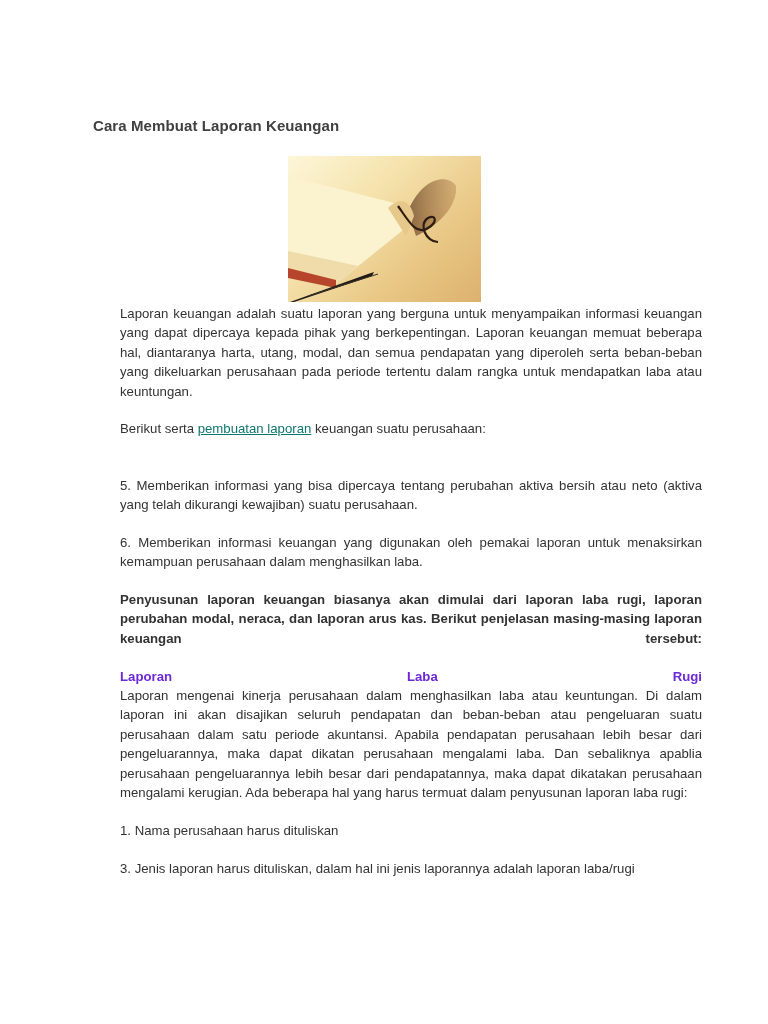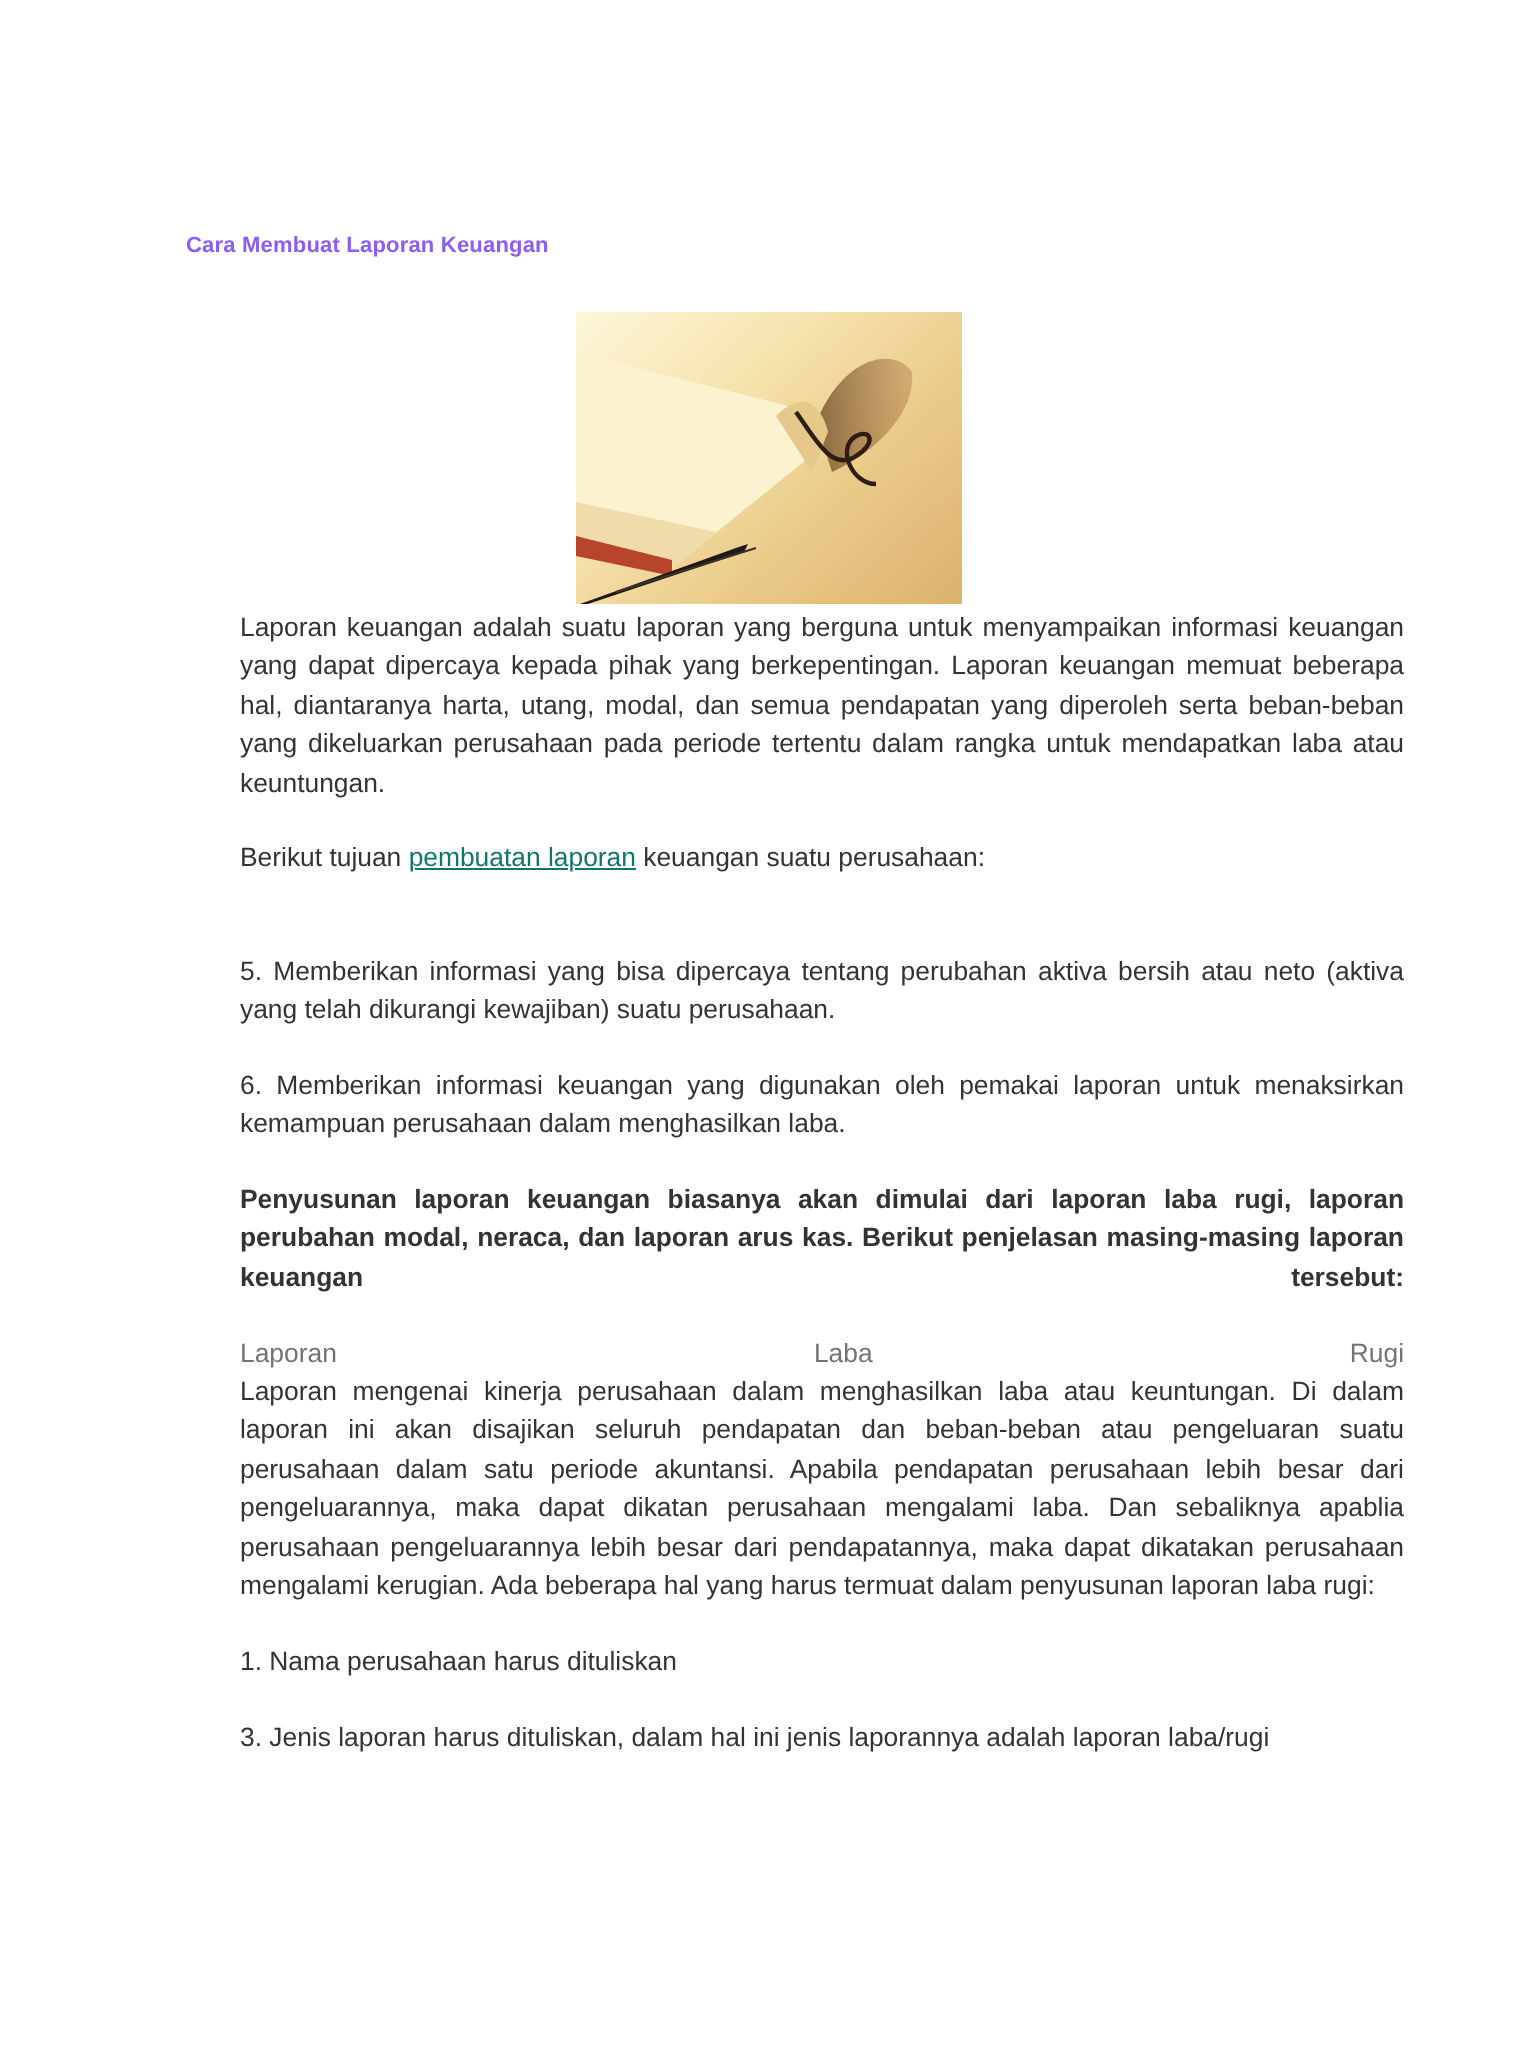--- a/index.html
+++ b/index.html
@@ -18,23 +18,23 @@
     .page {
       position: absolute;
       left: 93px;
       top: 0;
       width: 582px;
     }
     .title {
       position: absolute;
       top: 117px;
       left: 0;
-      font-size: 11px;
+      font-size: 15px;
       font-weight: bold;
-      color: #8b5cf6;
+      color: #404040;
       letter-spacing: 0.1px;
       white-space: nowrap;
     }
     .figure {
       position: absolute;
       left: 195px;
       top: 156px;
       width: 193px;
       height: 146px;
       overflow: hidden;
@@ -59,22 +59,22 @@
     .justify-last {
       text-align-last: justify;
       font-weight: bold;
     }
     .link {
       text-decoration: underline;
       color: #0f766e;
       cursor: pointer;
     }
     .heading-line {
-      font-weight: normal;
-      color: #737373;
+      font-weight: bold;
+      color: #6d28d9;
       text-align: justify;
       text-align-last: justify;
     }
   </style>
 </head>
 <body>
 
 <div class="page">
 
   <div class="title">Cara Membuat Laporan Keuangan</div>
@@ -105,21 +105,21 @@
       <path d="M110 50 C120 64 128 80 140 72 C150 66 148 58 140 62 C130 68 138 86 150 86" fill="none" stroke="#2e1d12" stroke-width="2.2"></path>
 
       <path d="M2 146 L80 118 L86 116 L84 120 L6 146 Z" fill="#1f1a16"></path>
       <path d="M20 140 L90 118" stroke="#3b3129" stroke-width="1"></path>
     </svg>
   </div>
 
   <div class="body-text" style="top:304px;margin-left:27px;">
     <p>Laporan keuangan adalah suatu laporan yang berguna untuk menyampaikan informasi keuangan yang dapat dipercaya kepada pihak yang berkepentingan. Laporan keuangan memuat beberapa hal, diantaranya harta, utang, modal, dan semua pendapatan yang diperoleh serta beban-beban yang dikeluarkan perusahaan pada periode tertentu dalam rangka untuk mendapatkan laba atau keuntungan.</p>
     <div class="gap"></div>
-    <p><span>Berikut tujuan </span><a class="link">pembuatan laporan</a><span> keuangan suatu perusahaan:</span></p>
+    <p><span>Berikut serta </span><a class="link">pembuatan laporan</a><span> keuangan suatu perusahaan:</span></p>
     <div class="gap"></div>
     <div class="gap"></div>
     <p>5. Memberikan informasi yang bisa dipercaya tentang perubahan aktiva bersih atau neto (aktiva yang telah dikurangi kewajiban) suatu perusahaan.</p>
     <div class="gap"></div>
     <p>6. Memberikan informasi keuangan yang digunakan oleh pemakai laporan untuk menaksirkan kemampuan perusahaan dalam menghasilkan laba.</p>
     <div class="gap"></div>
     <p class="justify-last">Penyusunan laporan keuangan biasanya akan dimulai dari laporan laba rugi, laporan perubahan modal, neraca, dan laporan arus kas. Berikut penjelasan masing-masing laporan keuangan tersebut:</p>
     <div class="gap"></div>
     <p class="heading-line">Laporan Laba Rugi</p>
     <p>Laporan mengenai kinerja perusahaan dalam menghasilkan laba atau keuntungan. Di dalam laporan ini akan disajikan seluruh pendapatan dan beban-beban atau pengeluaran suatu perusahaan dalam satu periode akuntansi. Apabila pendapatan perusahaan lebih besar dari pengeluarannya, maka dapat dikatan perusahaan mengalami laba. Dan sebaliknya apablia perusahaan pengeluarannya lebih besar dari pendapatannya, maka dapat dikatakan perusahaan mengalami kerugian. Ada beberapa hal yang harus termuat dalam penyusunan laporan laba rugi:</p>

